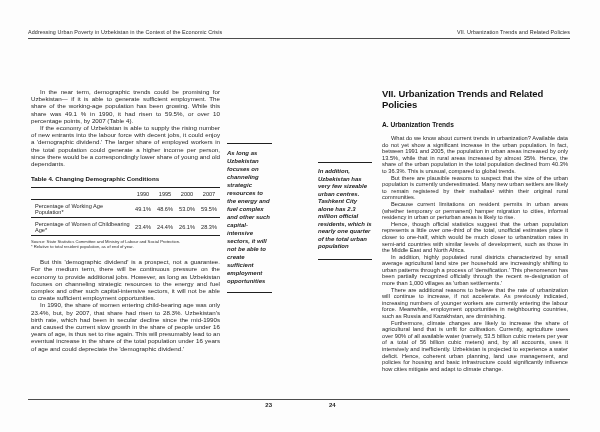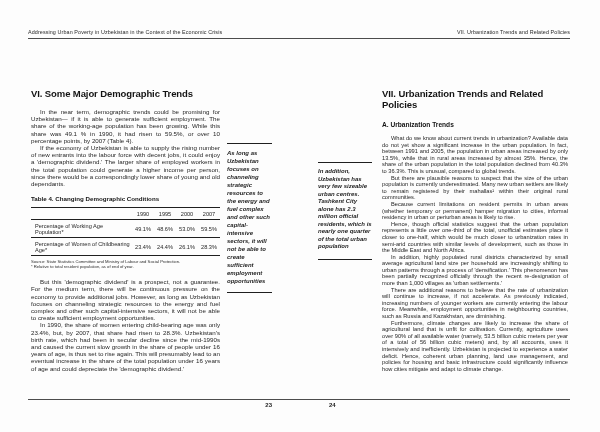--- a/index.html
+++ b/index.html
@@ -51,21 +51,20 @@
 </head>
 <body>
 
 <div class="spread">
 
   <div class="running-head rh-left">Addressing Urban Poverty in Uzbekistan in the Context of the Economic Crisis</div>
   <div class="running-head rh-right">VII. Urbanization Trends and Related Policies</div>
   <div class="head-rule"></div>
 
   <div class="lp-body">
-    <h1 class="page-title">VI. Some Major Demographic Trends</h1>
     <p class="body-para">In the near term, demographic trends could be promising for Uzbekistan— if it is able to generate sufficient employment.  The share of the working-age population has been growing.  While this share was 49.1 % in 1990, it had risen to 59.5%, or over 10 percentage points, by 2007 (Table 4).</p>
     <p class="body-para">If the economy of Uzbekistan is able to supply the rising number of new entrants into the labour force with decent jobs, it could enjoy a 'demographic dividend.' The larger share of employed workers in the total population could generate a higher income per person, since there would be a correspondingly lower share of young and old dependants.</p>
 
     <div class="t4">
       <div class="t4-caption">Table 4. Changing Demographic Conditions</div>
       <div class="t4-grid">
         <div class="t4-row t4-head">
           <div class="t4-label"></div>
           <div class="t4-val">1990</div>
           <div class="t4-val">1995</div>

